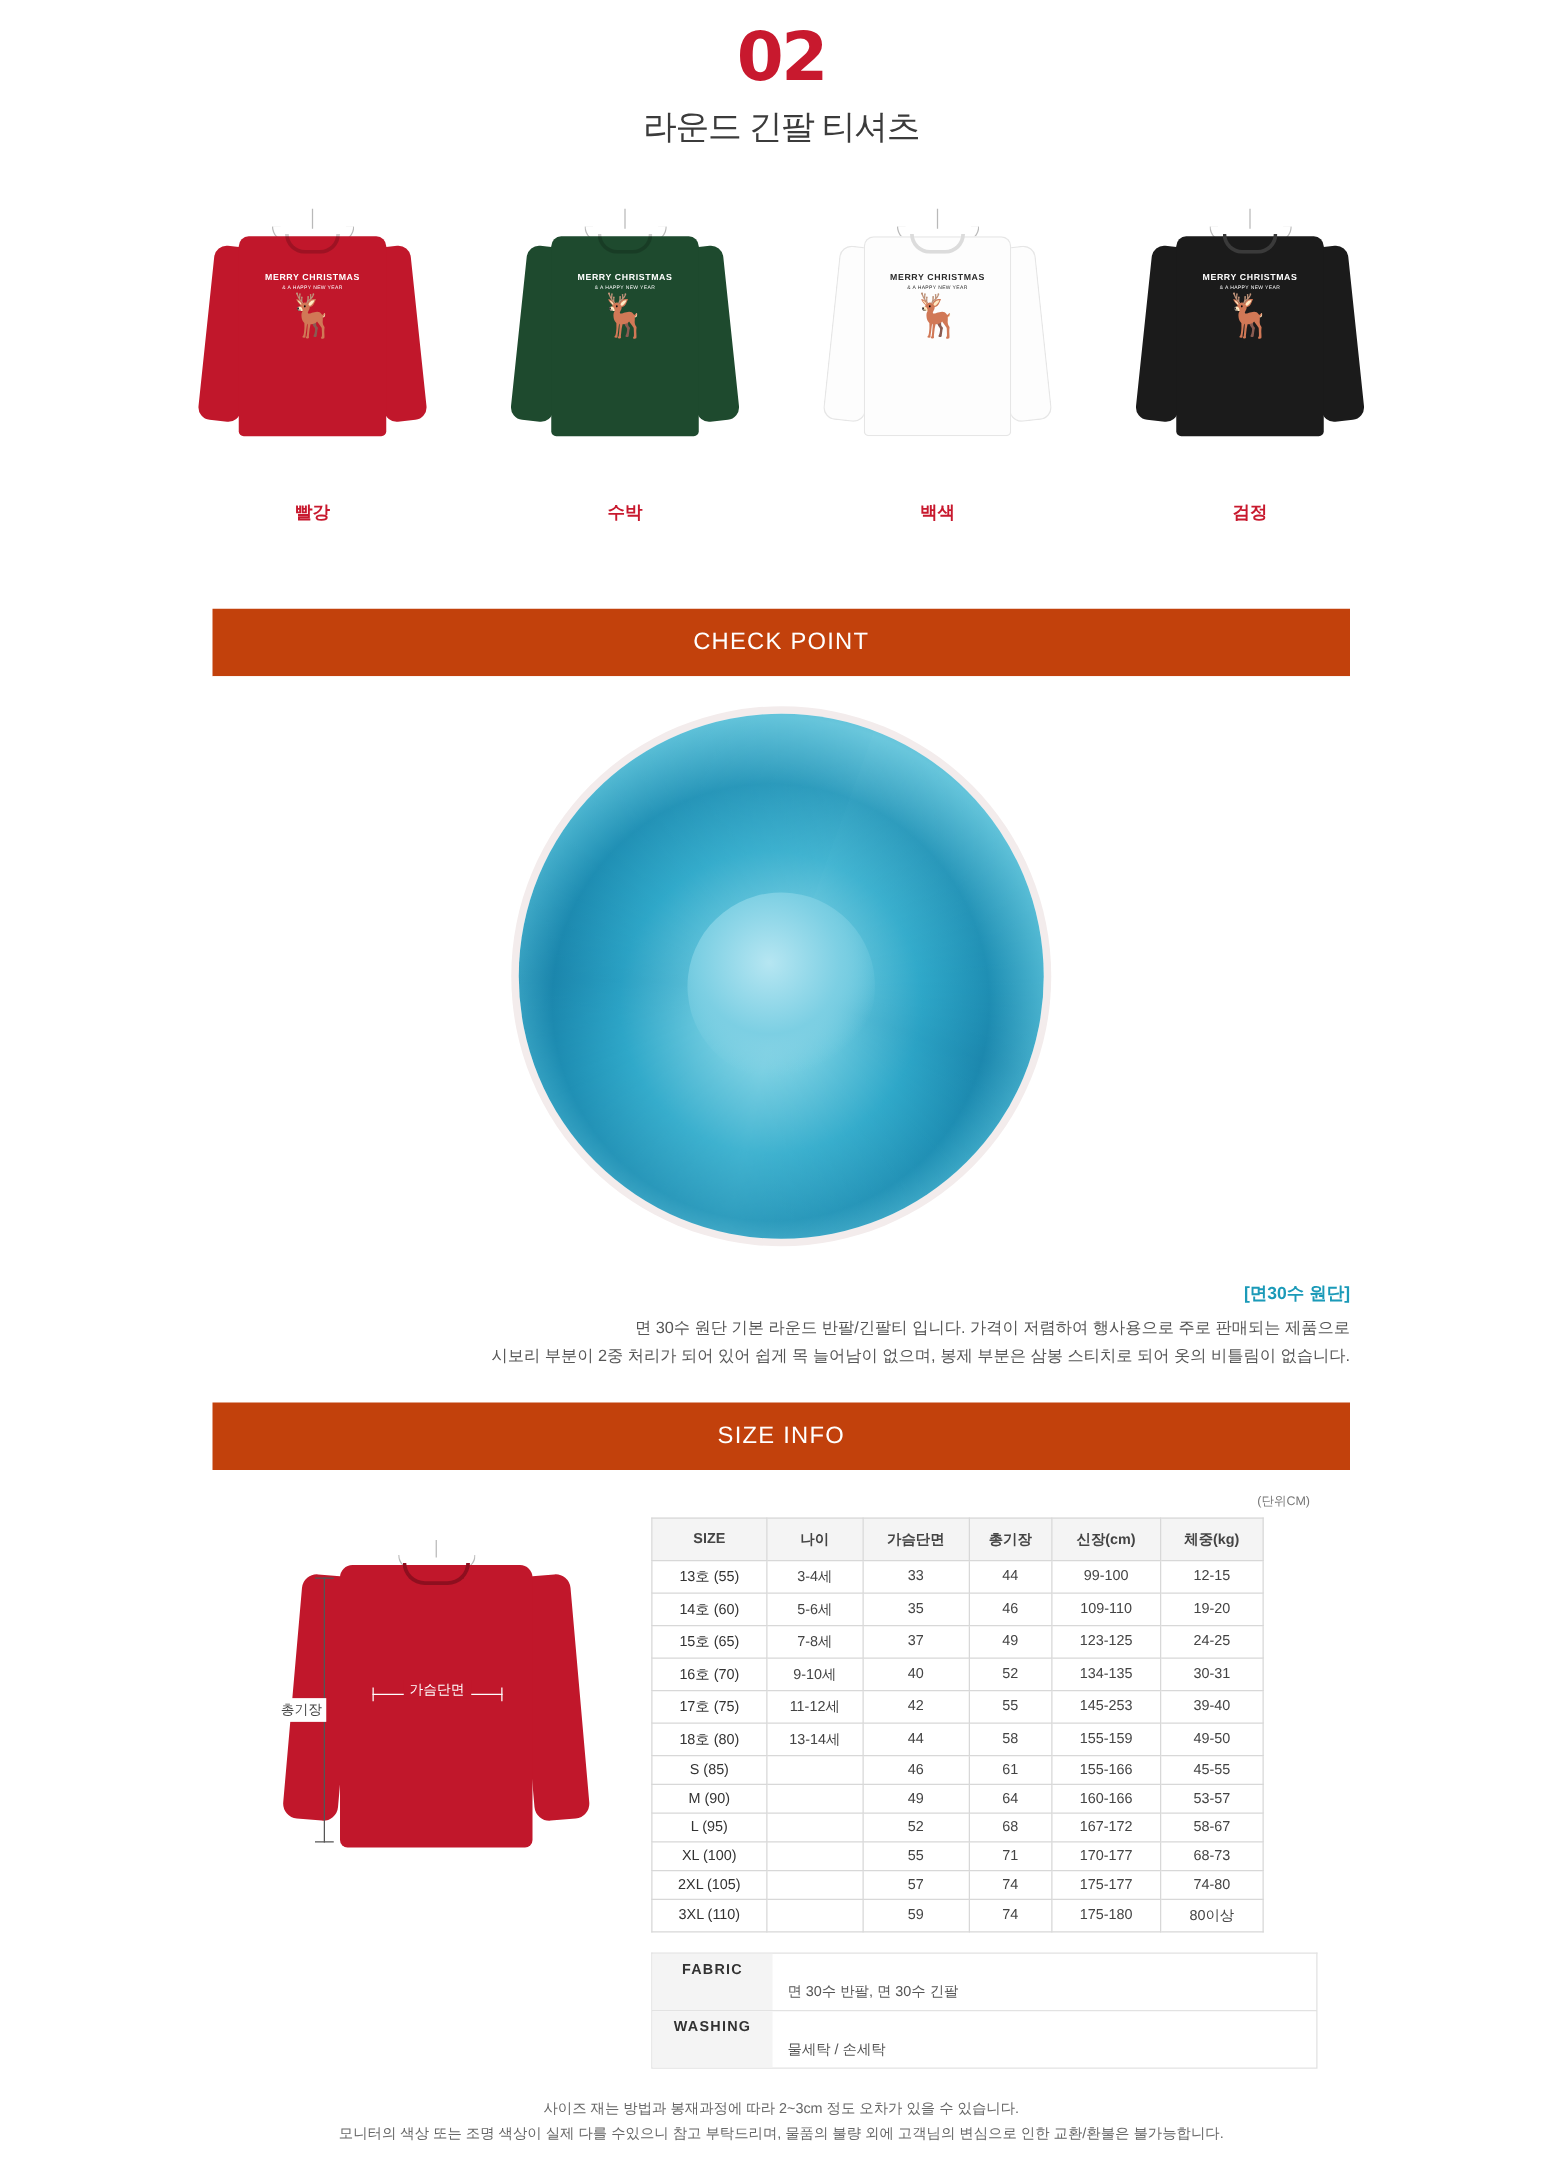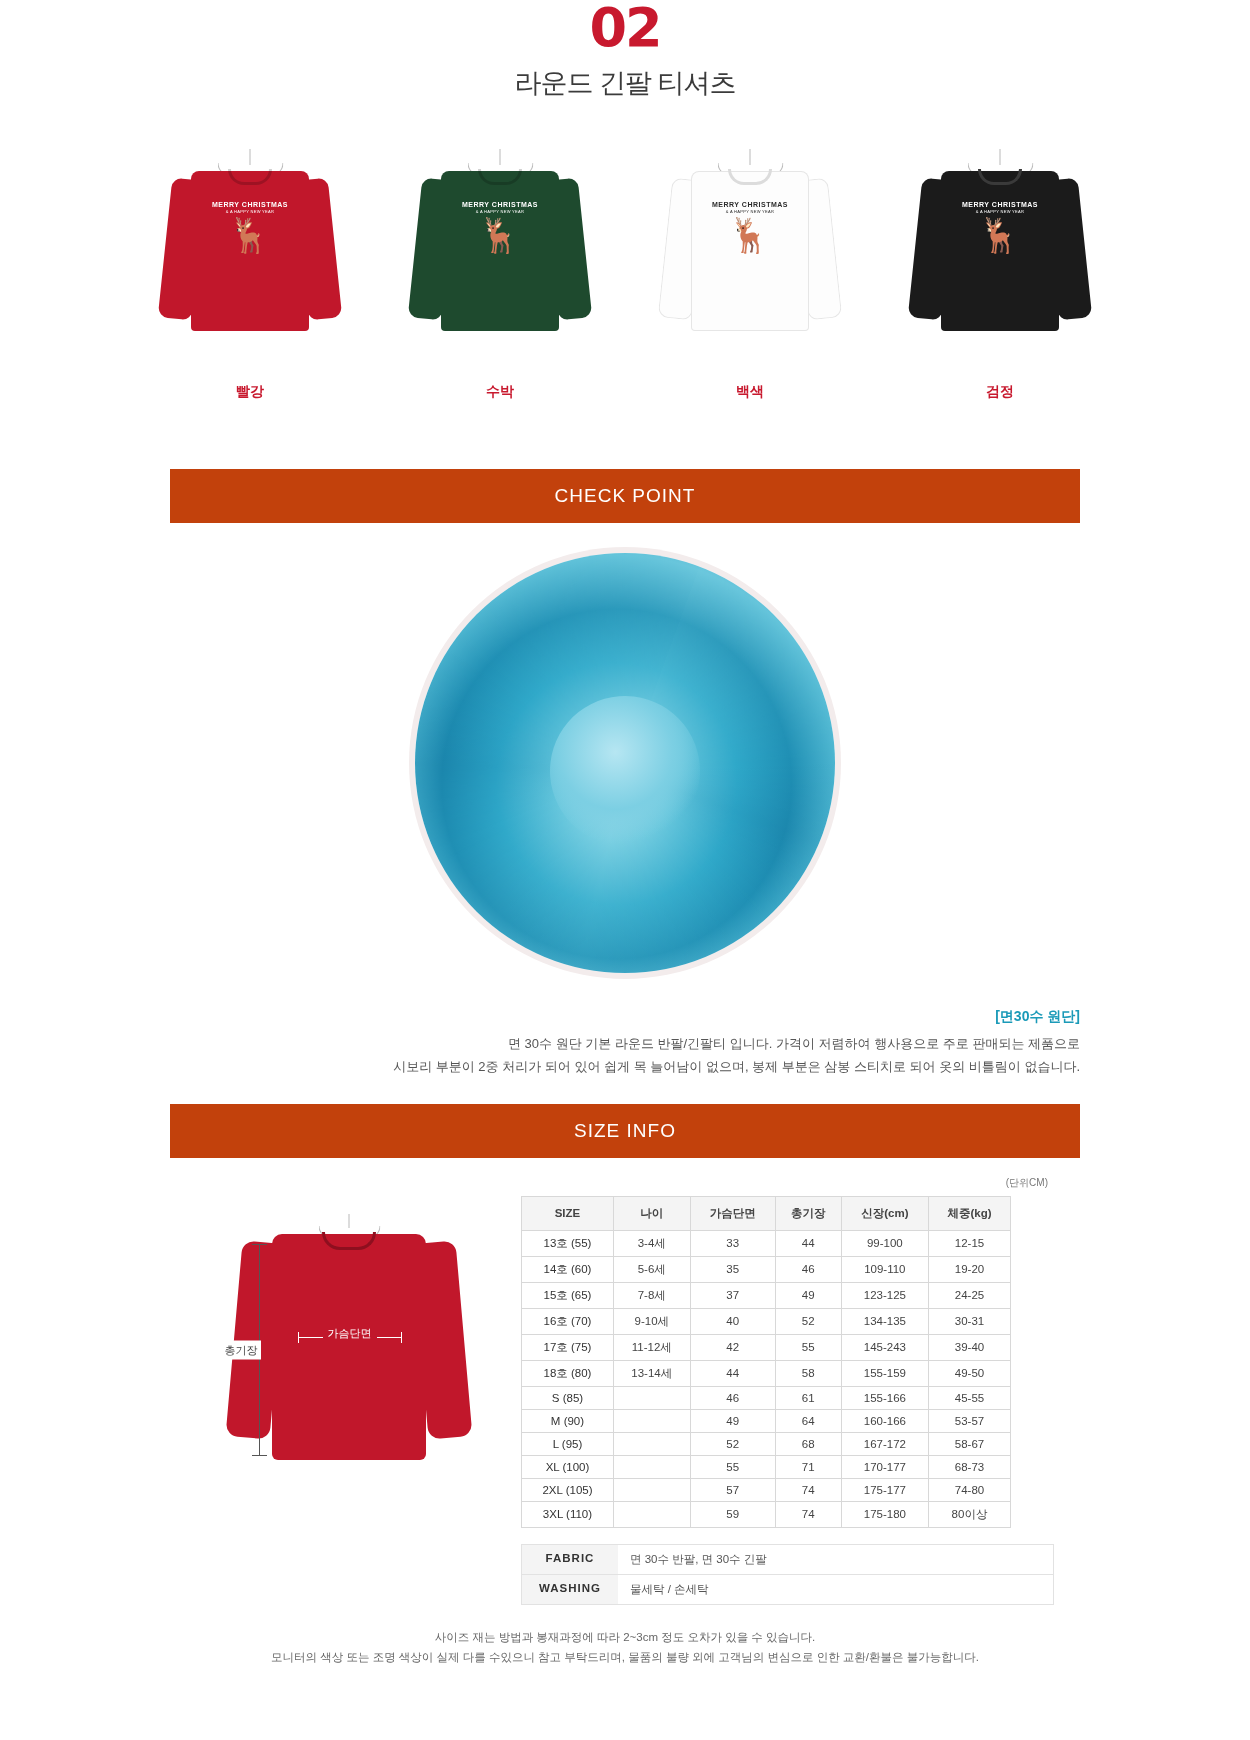--- a/index.html
+++ b/index.html
@@ -7,21 +7,21 @@
   body {
     width:1250px; height:1740px;
     background:#ffffff;
     font-family:"Liberation Sans", sans-serif;
     color:#333;
     position:relative;
     overflow:hidden;
   }
 
   
-  .header { text-align:center; }
+  .header { text-align:center; padding-top:18px; }
   .header .num {
     font-size:54px; font-weight:bold; color:#c8192e;
     letter-spacing:-2px; line-height:1.05;
     font-family:"DejaVu Sans", sans-serif;
   }
   .header .subtitle {
     font-size:27px; color:#3b3b3b; margin-top:8px; letter-spacing:-1px;
   }
 
   
@@ -155,21 +155,21 @@
   table.size thead th { background:#f4f4f4; font-weight:bold; font-size:11.5px; padding:9px 2px; }
   table.size td:first-child { color:#333; }
 
   .info-rows { margin-top:16px; width:533px; margin-left:auto; }
   .info-row { display:flex; align-items:stretch; border:1px solid #e2e2e2; border-bottom:none; }
   .info-row:last-child { border-bottom:1px solid #e2e2e2; }
   .info-key {
     width:96px; background:#f4f4f4; font-size:11.5px; font-weight:bold;
     text-align:center; padding:7px 0; letter-spacing:1px; color:#333;
   }
-  .info-val { padding:7px 12px; font-size:11.5px; color:#555; }
+  .info-val { padding:7px 12px; font-size:11.5px; color:#555;margin-top:16px; }
 
   .footnote { text-align:center; font-size:11.5px; color:#666; line-height:1.8; margin-top:22px; }
 </style>
 </head>
 <body>
 
 <div class="header">
   <div class="num">02</div>
   <div class="subtitle">라운드 긴팔 티셔츠</div>
 </div>
@@ -337,21 +337,21 @@
               <td>40</td>
               <td>52</td>
               <td>134-135</td>
               <td>30-31</td>
             </tr>
             <tr>
               <td>17호 (75)</td>
               <td>11-12세</td>
               <td>42</td>
               <td>55</td>
-              <td>145-243</td>
+              <td>145-253</td>
               <td>39-40</td>
             </tr>
             <tr>
               <td>18호 (80)</td>
               <td>13-14세</td>
               <td>44</td>
               <td>58</td>
               <td>155-159</td>
               <td>49-50</td>
             </tr>

